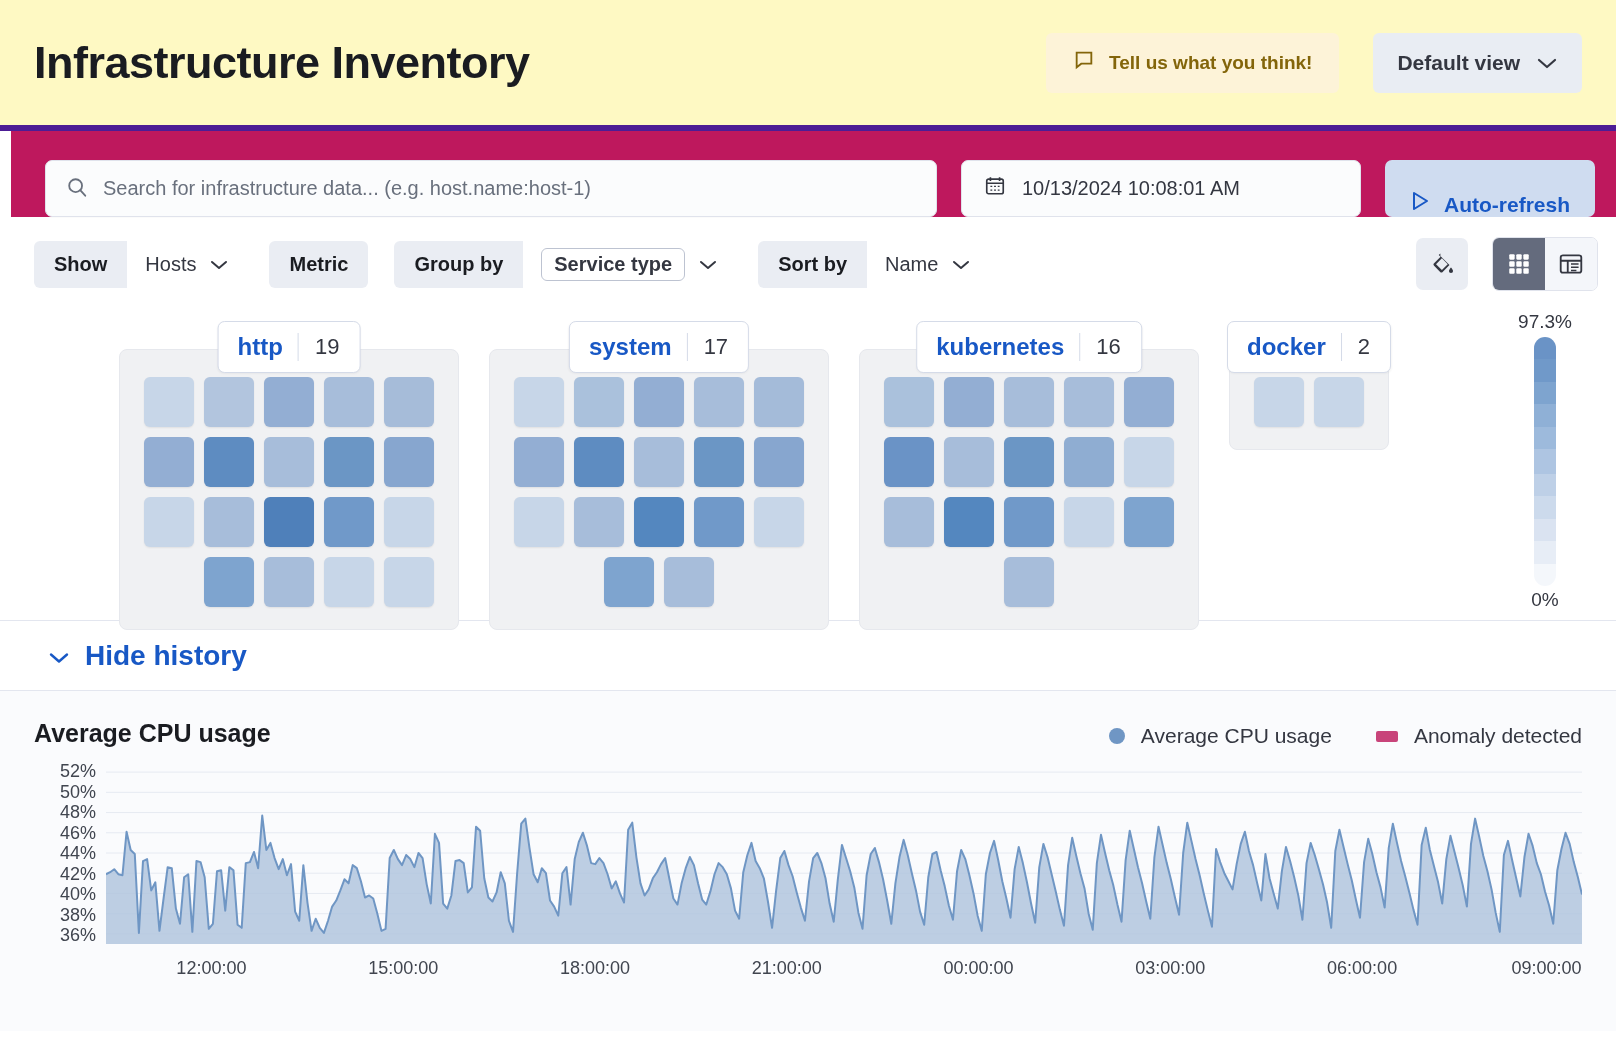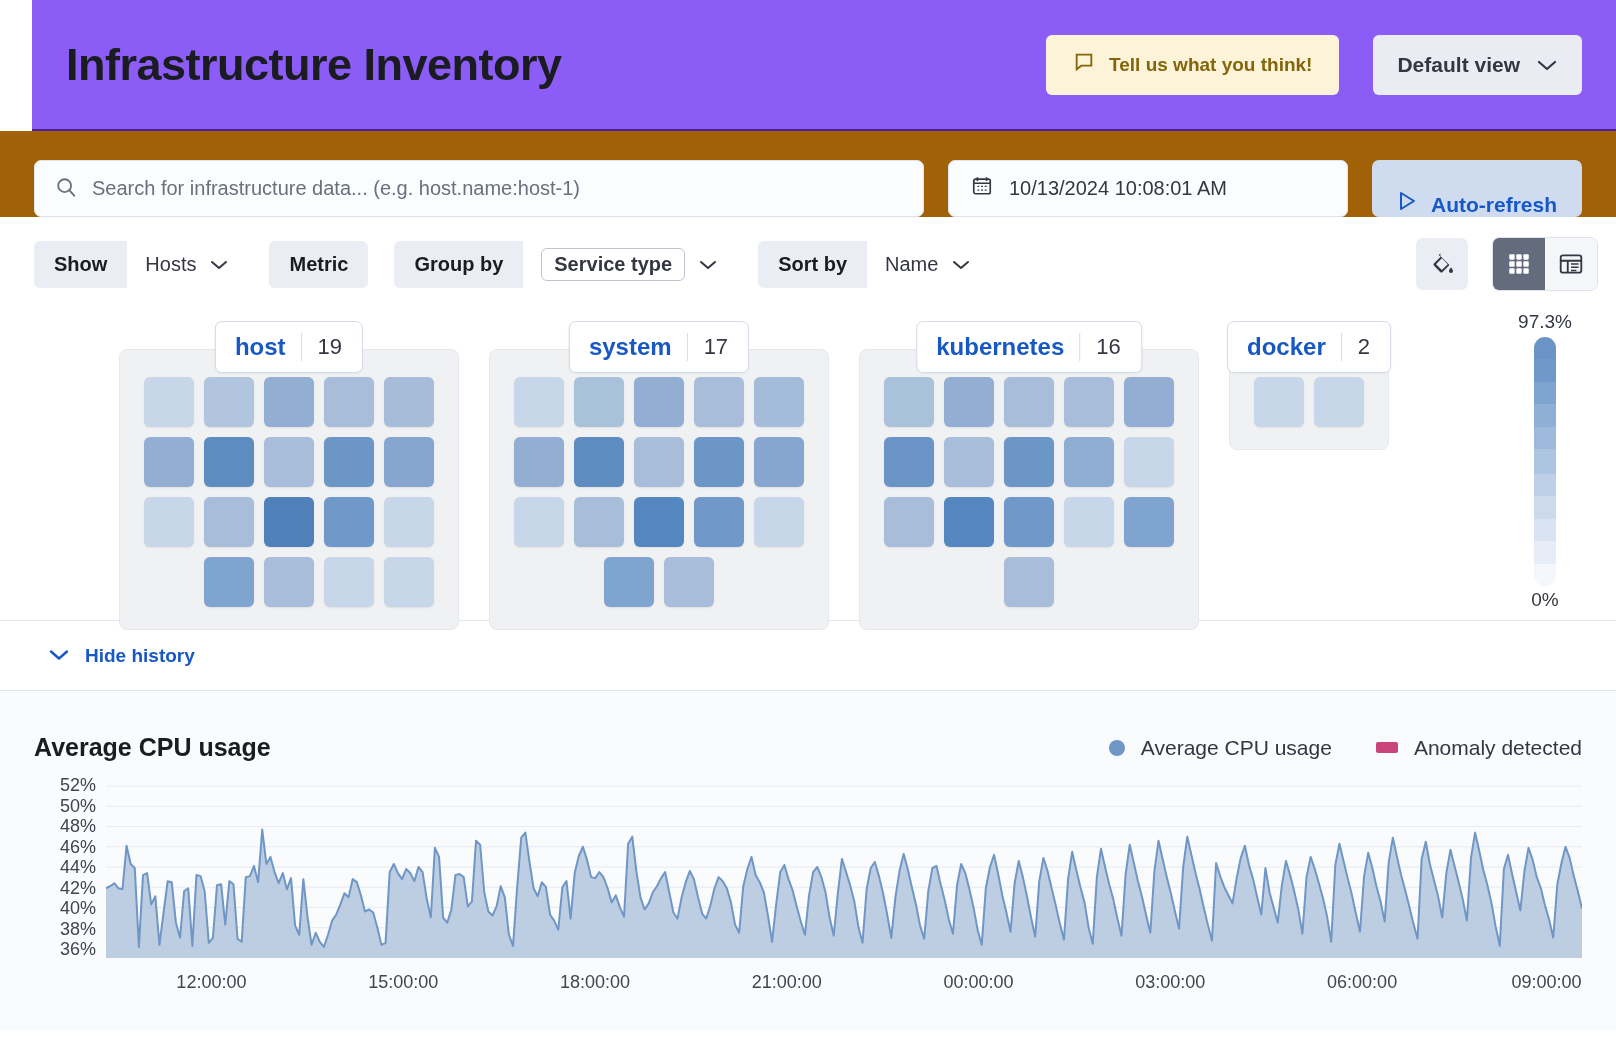--- a/index.html
+++ b/index.html
@@ -8,26 +8,25 @@
     font-family: "Liberation Sans", sans-serif;
     background: #ffffff;
     color: #1a1c21;
     overflow: hidden;
   }
   .page { width: 1616px; height: 1038px; position: relative; background:#fff; }
 
   
   .header {
     height: 131px;
-    background: #8b5cf6;
-    border-bottom: 2px solid #4c1d95;
+    background: #fef9c3;
+    border-bottom: 6px solid #4c1d95;
     display: flex; align-items: center;
     padding: 0 34px;
     position: relative;
-    margin-left: 32px;
   }
   .page-title {
     font-size: 45px;
     font-weight: 700;
     letter-spacing: -0.5px;
     color: #1a1c21;
     line-height: 1;
   }
   .header-right {
     margin-left: auto;
@@ -55,22 +54,23 @@
     color: #343741;
     font-size: 21px;
     font-weight: 700;
     cursor: pointer;
   }
   .chev { display:inline-block; }
 
   
   .search-row {
     display: flex; align-items: center; gap: 24px;
-    padding: 29px 34px 0 34px;
-    background:#a16207;
+    padding: 29px 21px 0 34px;
+    background:#be185d;
+    margin-left:11px;
   }
   .search-box {
     flex: 1;
     height: 57px;
     background: #fbfcfd;
     border: 1px solid #e0e3ec;
     border-radius: 7px;
     display: flex; align-items: center;
     padding: 0 20px; gap: 15px;
     box-shadow: 0 1px 1px rgba(0,0,0,0.02);
@@ -242,33 +242,33 @@
   
   .history-bar {
     height: 70px;
     display: flex; align-items: center;
     padding: 0 47px;
     border-bottom: 1px solid #e3e6ef;
     background:#fff;
   }
   .history-toggle {
     display: flex; align-items: center; gap: 14px;
-    color: #1858c5; font-size: 19px; font-weight: 700;
+    color: #1858c5; font-size: 28px; font-weight: 700;
     cursor: pointer; background:none; border:none;
     font-family: "Liberation Sans", sans-serif;
   }
 
   
   .chart-panel {
     background: #fafbfd;
     padding: 28px 34px 0 34px;
     height: 340px;
     position: relative;
   }
-  .chart-head { display: flex; align-items: center; margin-top: 14px; }
+  .chart-head { display: flex; align-items: flex-end; }
   .chart-title { font-size: 25px; font-weight: 700; color: #1a1c21; }
   .chart-legend { margin-left: auto; display: flex; gap: 44px; align-items: center; }
   .lg-item { display: flex; align-items: center; gap: 16px; font-size: 21px; color: #343741; }
   .lg-dot { width: 16px; height: 16px; border-radius: 50%; }
   .lg-rect { width: 22px; height: 11px; border-radius: 2px; }
 
   .plot-wrap { position: relative; margin-top: 14px; }
   .ylabels {
     position: absolute; left: 0; top: 0;
     width: 62px; height: 182px;
@@ -405,21 +405,21 @@
           </svg>
         </button>
       </div>
     </div>
   </div>
 
   <div class="waffle-area">
     <div class="groups" id="groups-container">
         <div class="group">
           <div class="group-badge">
-            <span class="gname">host</span>
+            <span class="gname">http</span>
             <span class="gsep"></span>
             <span class="gcount">19</span>
           </div>
           <div class="group-card">
             <div class="grid">
               <div class="grow">
                 <div class="tile" style="background: rgb(199, 214, 232);"></div>
                 <div class="tile" style="background: rgb(178, 197, 222);"></div>
                 <div class="tile" style="background: rgb(147, 174, 211);"></div>
                 <div class="tile" style="background: rgb(167, 189, 218);"></div>

